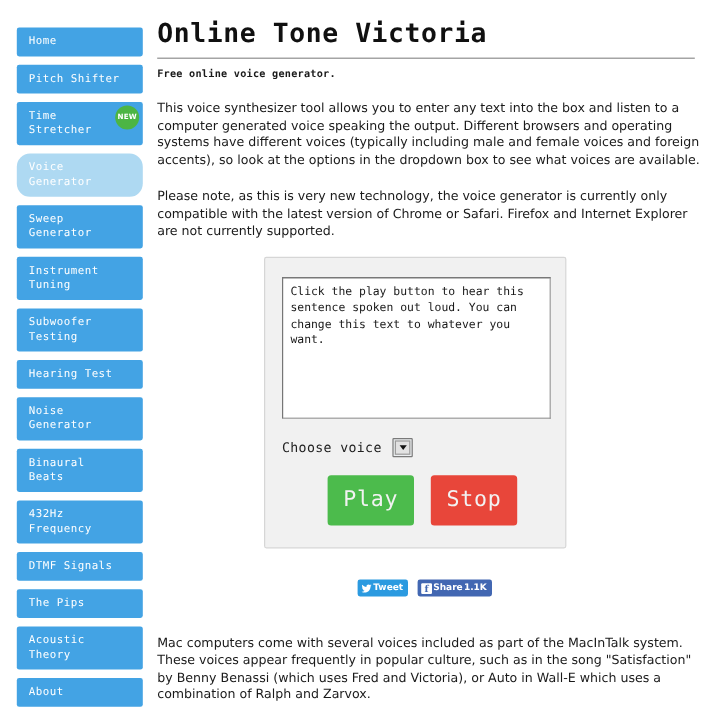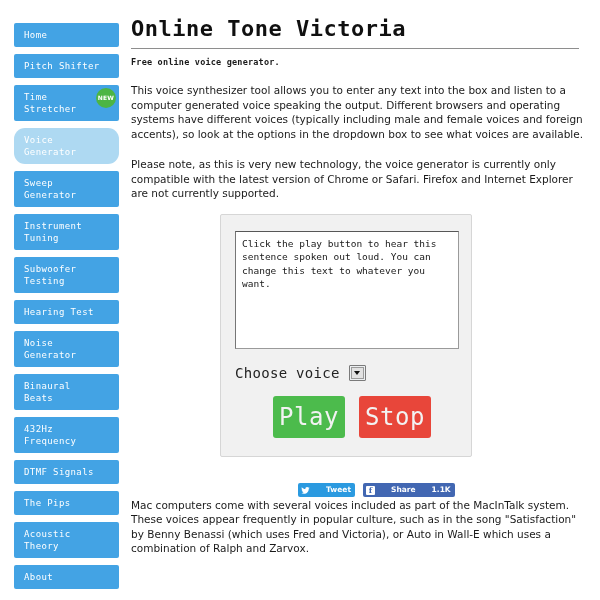--- a/index.html
+++ b/index.html
@@ -117,21 +117,21 @@
     letter-spacing: 0px;
   }
   #voice-row {
     position: absolute;
     left: 14px; top: 150px;
     display: flex;
     align-items: center;
   }
   #voice-label {
     font-family: "DejaVu Sans Mono", "Liberation Mono", monospace;
-    font-size: 14px;
+    font-size: 11px;
     color: #222;
     letter-spacing: 0.3px;
     margin-right: 9px;
   }
   #voice-select {
     width: 17px; height: 16px;
     background: #eceff1;
     border: 1px solid #7a7a7a;
     border-radius: 1px;
     position: relative;
@@ -153,21 +153,21 @@
     border-top: 4px solid #111;
   }
   #btn-row {
     position: absolute;
     left: 52px; top: 181px;
     display: flex;
     gap: 14px;
   }
   .action-btn {
     font-family: "DejaVu Sans Mono", "Liberation Mono", monospace;
-    font-size: 24px;
+    font-size: 18px;
     color: #f2f2f2;
     border: none;
     border-radius: 3px;
     width: 72px; height: 42px;
     cursor: pointer;
     letter-spacing: 0.6px;
     line-height: 42px;
     padding: 0;
     text-align: center;
   }
@@ -186,21 +186,21 @@
     height: 14px;
     display: flex;
     align-items: center;
     border-radius: 2px;
     font-family: "DejaVu Sans", "Liberation Sans", sans-serif;
     font-size: 7.5px;
     font-weight: bold;
     color: #ffffff;
     cursor: pointer;
     padding: 0 4px 0 3px;
-    gap: 16px;
+    gap: 1px;
     line-height: 14px;
   }
   #tweet-button { background: #2b9ae0; }
   #fb-share-button { background: #4267b2; }
   .sicon {
     width: 9px; height: 9px;
     display: inline-flex;
     align-items: center; justify-content: center;
   }
   .sicon svg { display: block; }
@@ -213,21 +213,21 @@
     line-height: 9px;
     text-align: center;
     border-radius: 1px;
     font-family: "DejaVu Serif", serif;
   }
   .count-txt { font-weight: bold; }
 
   
   #footer-para {
     position: absolute;
-    left: 0; top: 487px;
+    left: 0; top: 518px;
     width: 455px;
     font-family: "DejaVu Sans", "Liberation Sans", sans-serif;
     font-size: 10.5px;
     line-height: 14.5px;
     color: #1a1a1a;
   }
 </style>
 </head>
 <body>
 

